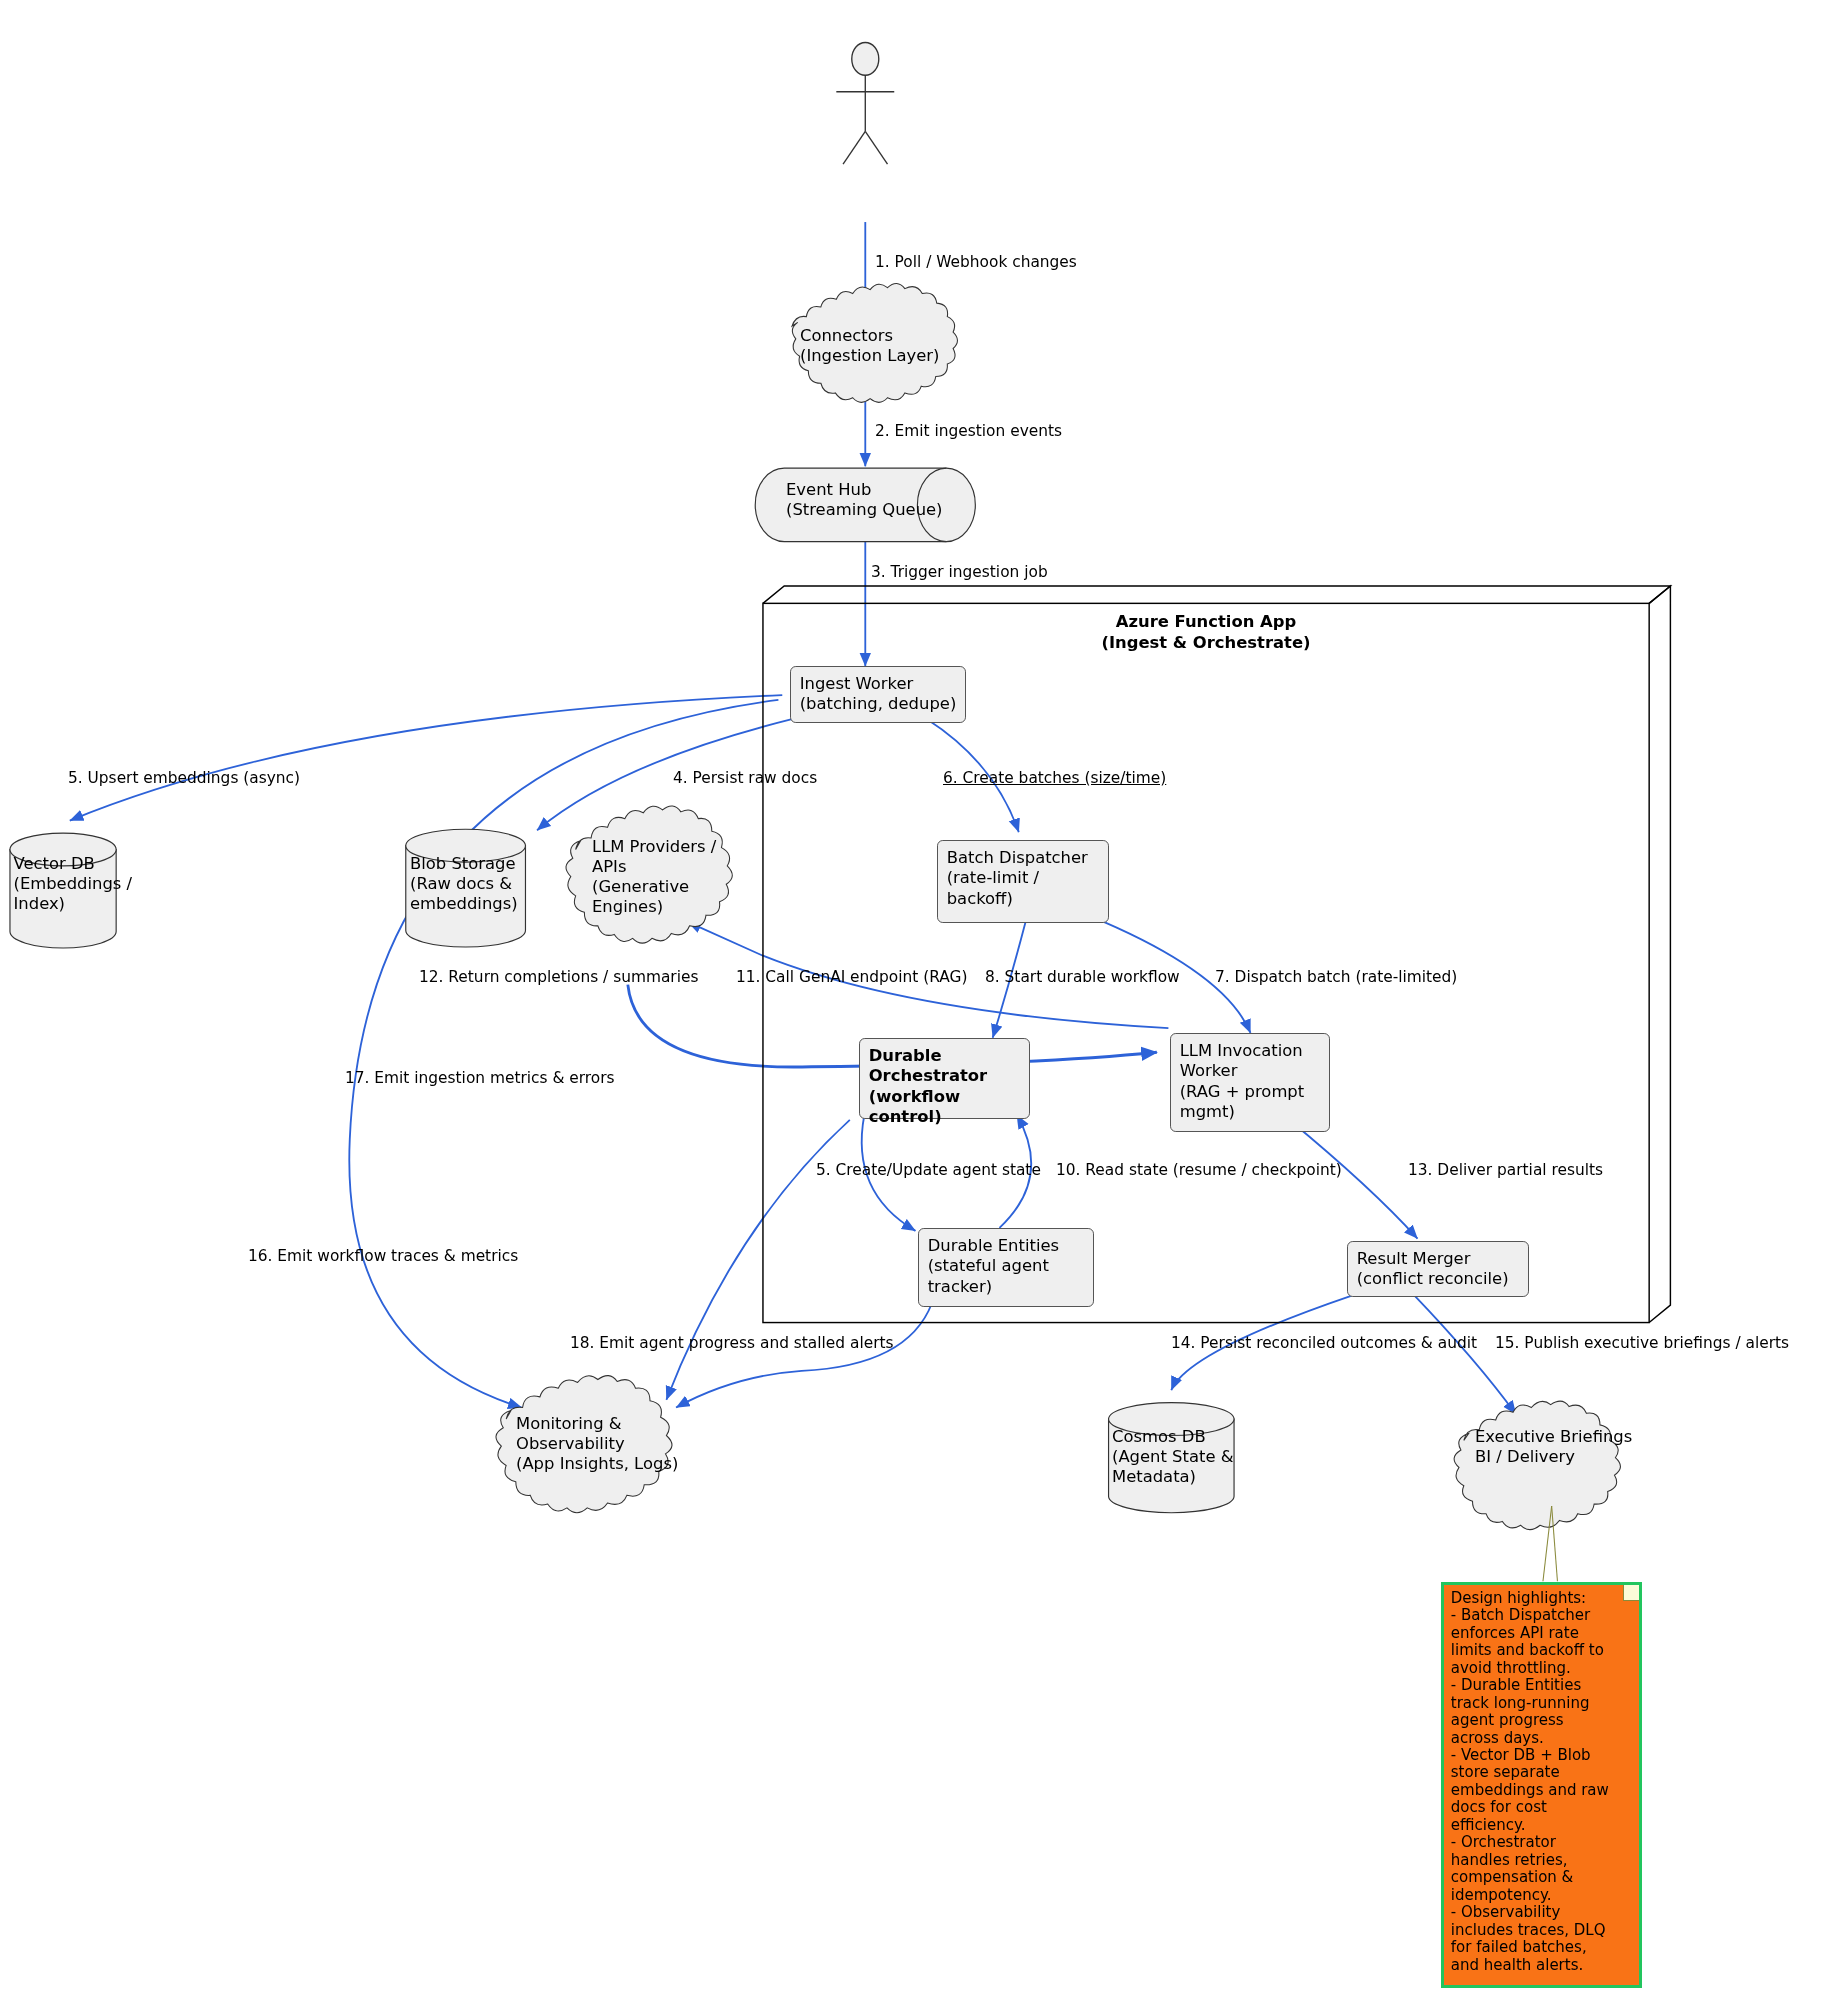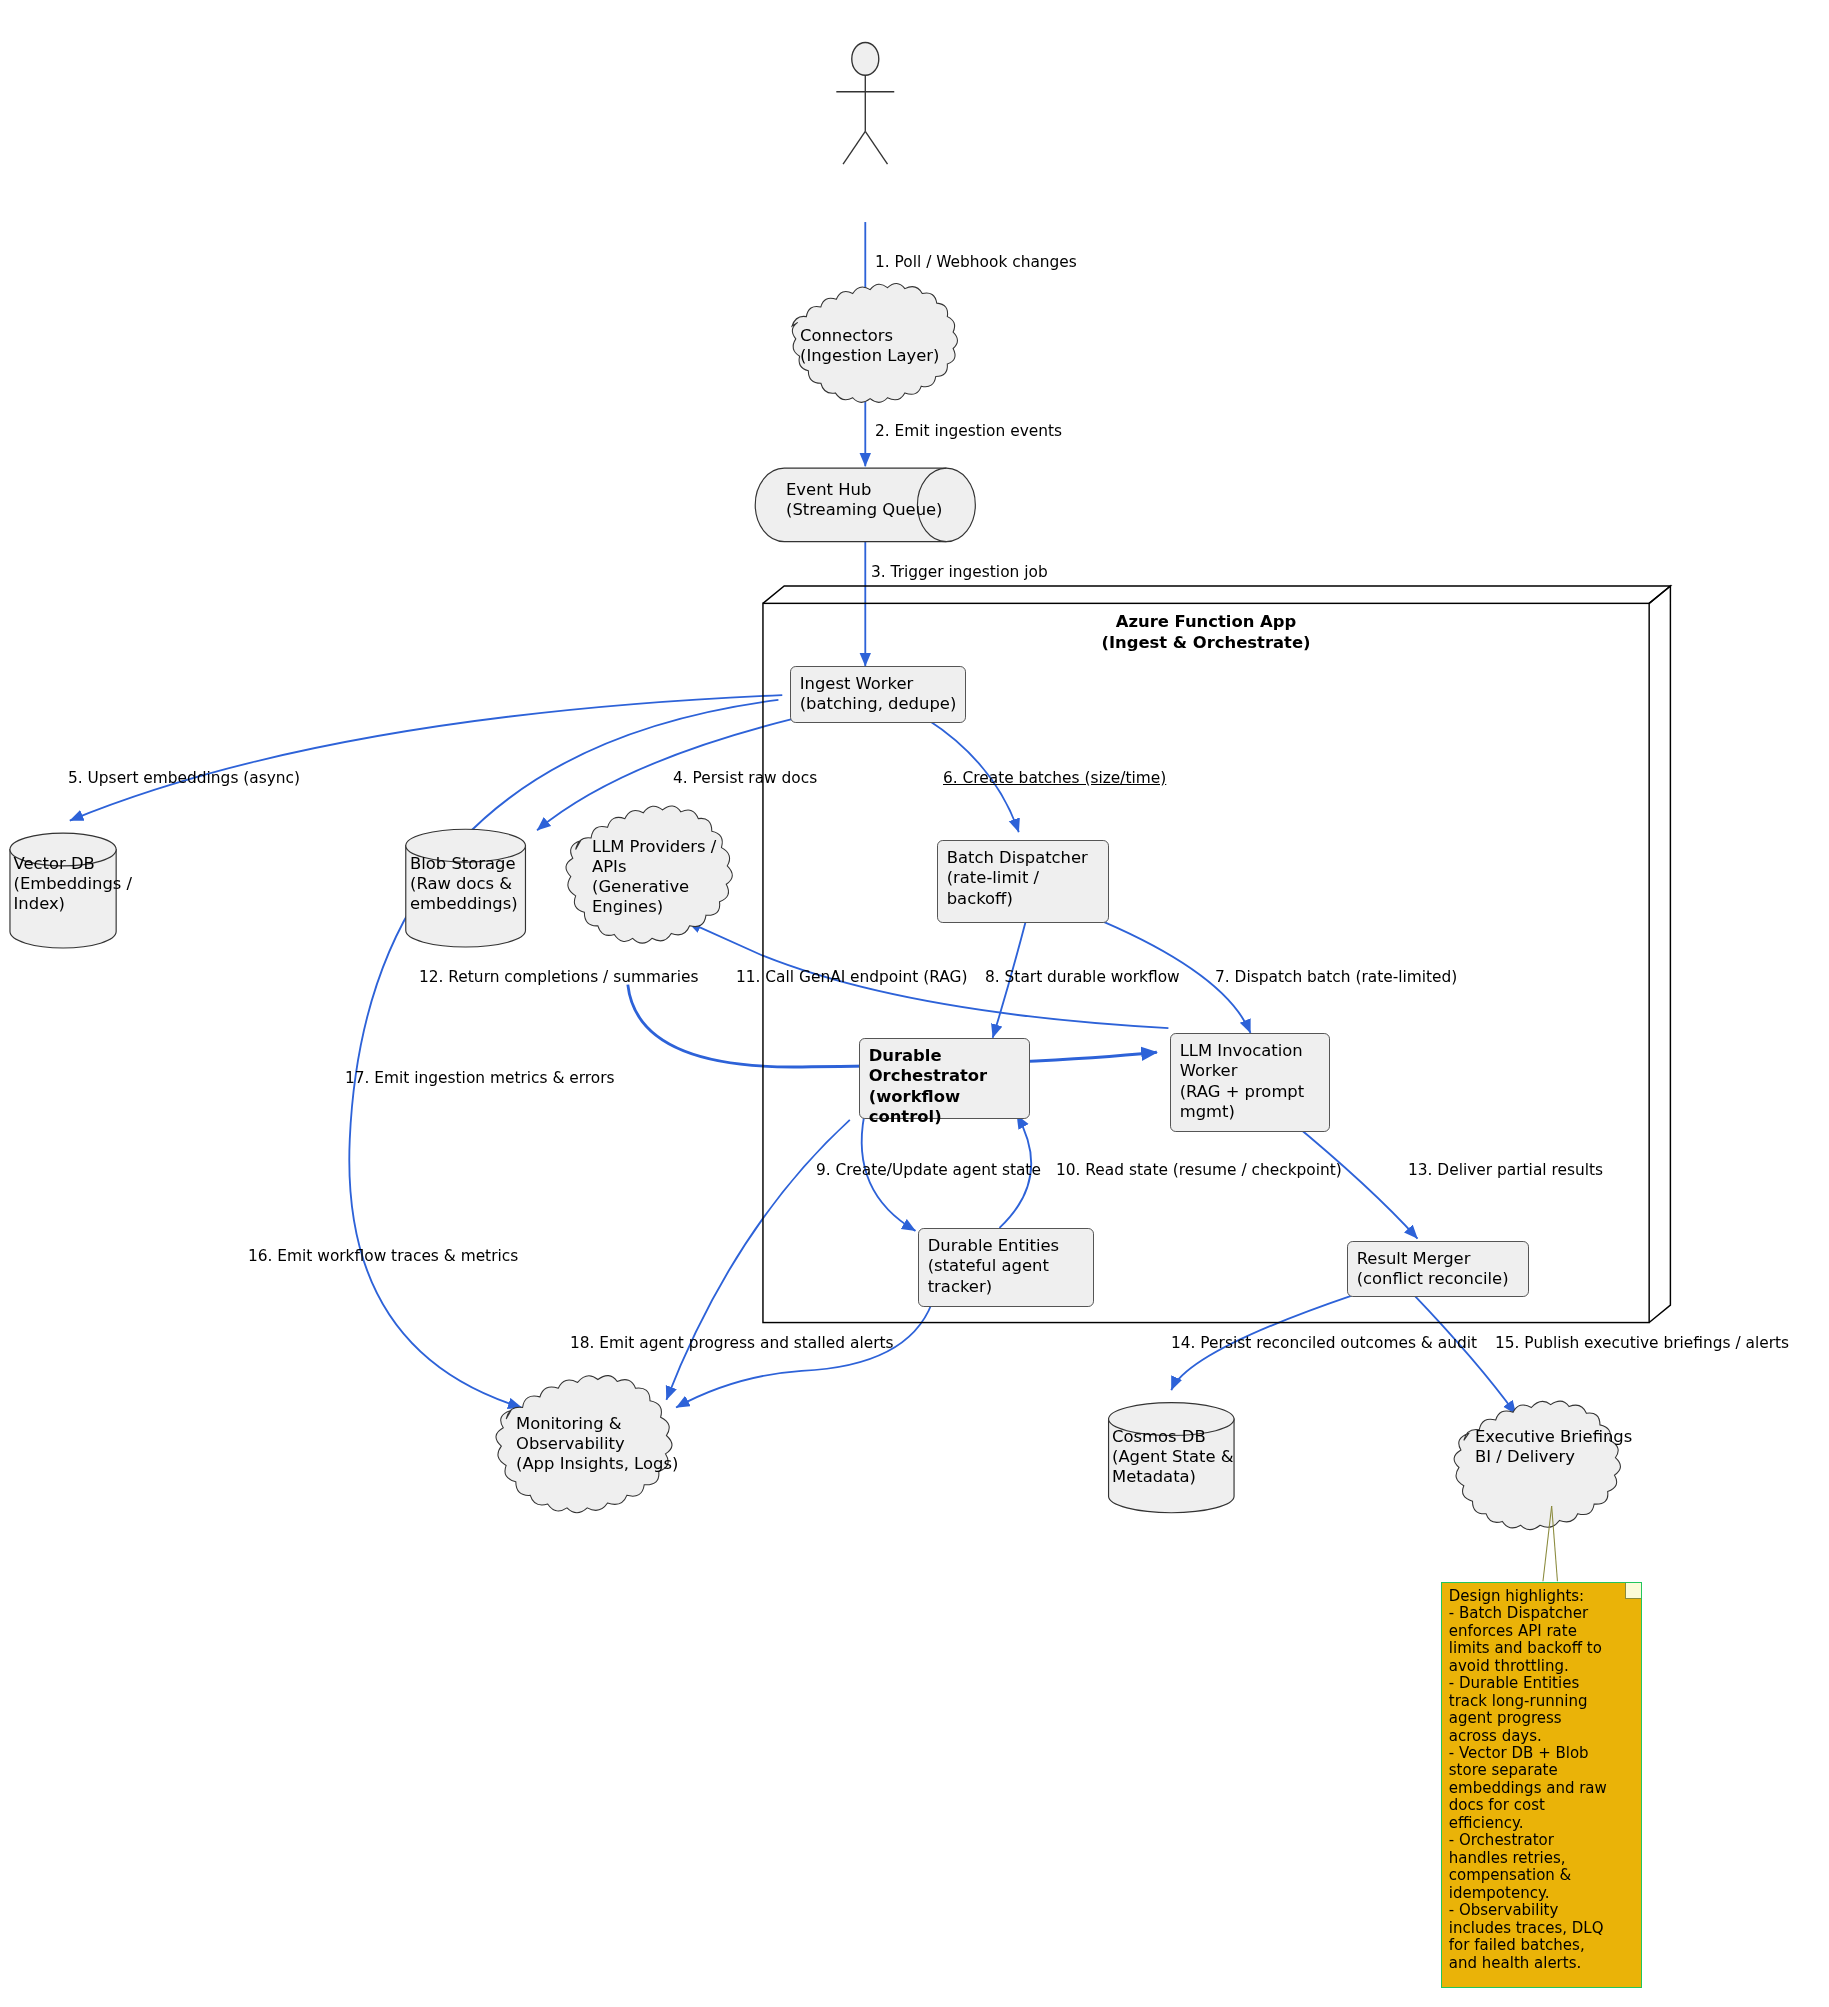--- a/index.html
+++ b/index.html
@@ -21,21 +21,21 @@
              white-space:pre-line;}
 
   
   .elabel{position:absolute;font-size:15.4px;line-height:1.15;white-space:nowrap;color:#000;}
 
   
   .pkgtitle{position:absolute;text-align:center;font-size:16.4px;font-weight:bold;
             line-height:1.3;white-space:pre-line;}
 
   
-  .note{position:absolute;background:#eab308;border:1px solid #22c55e;box-sizing:border-box;}
+  .note{position:absolute;background:#f97316;border:3px solid #22c55e;box-sizing:border-box;}
   .note .ntxt{position:absolute;left:6.8px;top:4.8px;right:5.8px;font-size:15px;line-height:1.165;
               white-space:pre-line;}
   .note .fold{position:absolute;right:0;top:0;width:15.4px;height:15.4px;
               background:#fbfbd8;border-left:1px solid #8a8a3c;border-bottom:1px solid #8a8a3c;}
 </style>
 </head>
 <body>
 
 <div id="canvas">
 
@@ -237,21 +237,21 @@
 BI / Delivery</div>
 
   <div class="elabel" style="left:875px;top:254px;">1. Poll / Webhook changes</div>
   <div class="elabel" style="left:875px;top:423px;">2. Emit ingestion events</div>
   <div class="elabel" style="left:871px;top:564px;">3. Trigger ingestion job</div>
   <div class="elabel" style="left:673px;top:770px;">4. Persist raw docs</div>
   <div class="elabel" style="left:68px;top:770px;">5. Upsert embeddings (async)</div>
   <div class="elabel" style="left:943px;top:770px;text-decoration:underline;">6. Create batches (size/time)</div>
   <div class="elabel" style="left:1215px;top:969px;">7. Dispatch batch (rate-limited)</div>
   <div class="elabel" style="left:985px;top:969px;">8. Start durable workflow</div>
-  <div class="elabel" style="left:816px;top:1162px;">9. Create/Update agent state</div>
+  <div class="elabel" style="left:816px;top:1162px;">5. Create/Update agent state</div>
   <div class="elabel" style="left:1056px;top:1162px;">10. Read state (resume / checkpoint)</div>
   <div class="elabel" style="left:736px;top:969px;">11. Call GenAI endpoint (RAG)</div>
   <div class="elabel" style="left:419px;top:969px;">12. Return completions / summaries</div>
   <div class="elabel" style="left:1408px;top:1162px;">13. Deliver partial results</div>
   <div class="elabel" style="left:1171px;top:1335px;">14. Persist reconciled outcomes &amp; audit</div>
   <div class="elabel" style="left:1495px;top:1335px;">15. Publish executive briefings / alerts</div>
   <div class="elabel" style="left:248px;top:1248px;">16. Emit workflow traces &amp; metrics</div>
   <div class="elabel" style="left:345px;top:1070px;">17. Emit ingestion metrics &amp; errors</div>
   <div class="elabel" style="left:570px;top:1335px;">18. Emit agent progress and stalled alerts</div>
 

